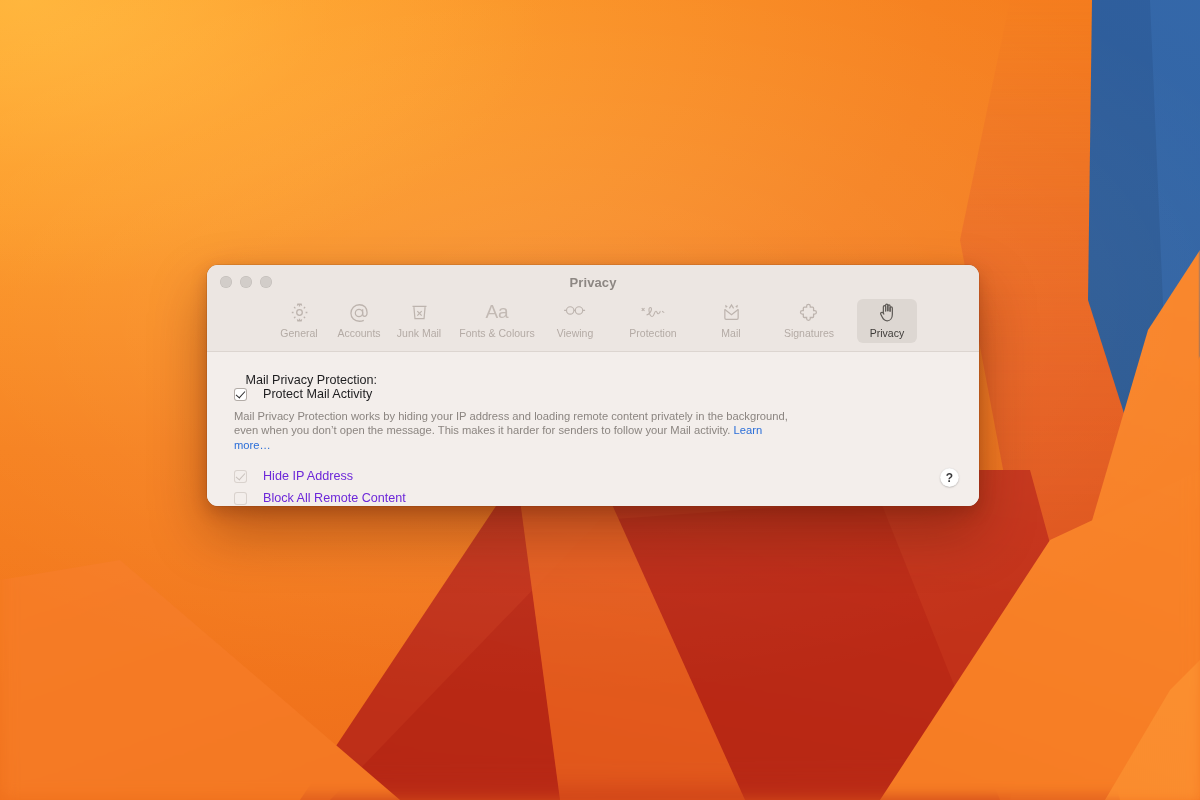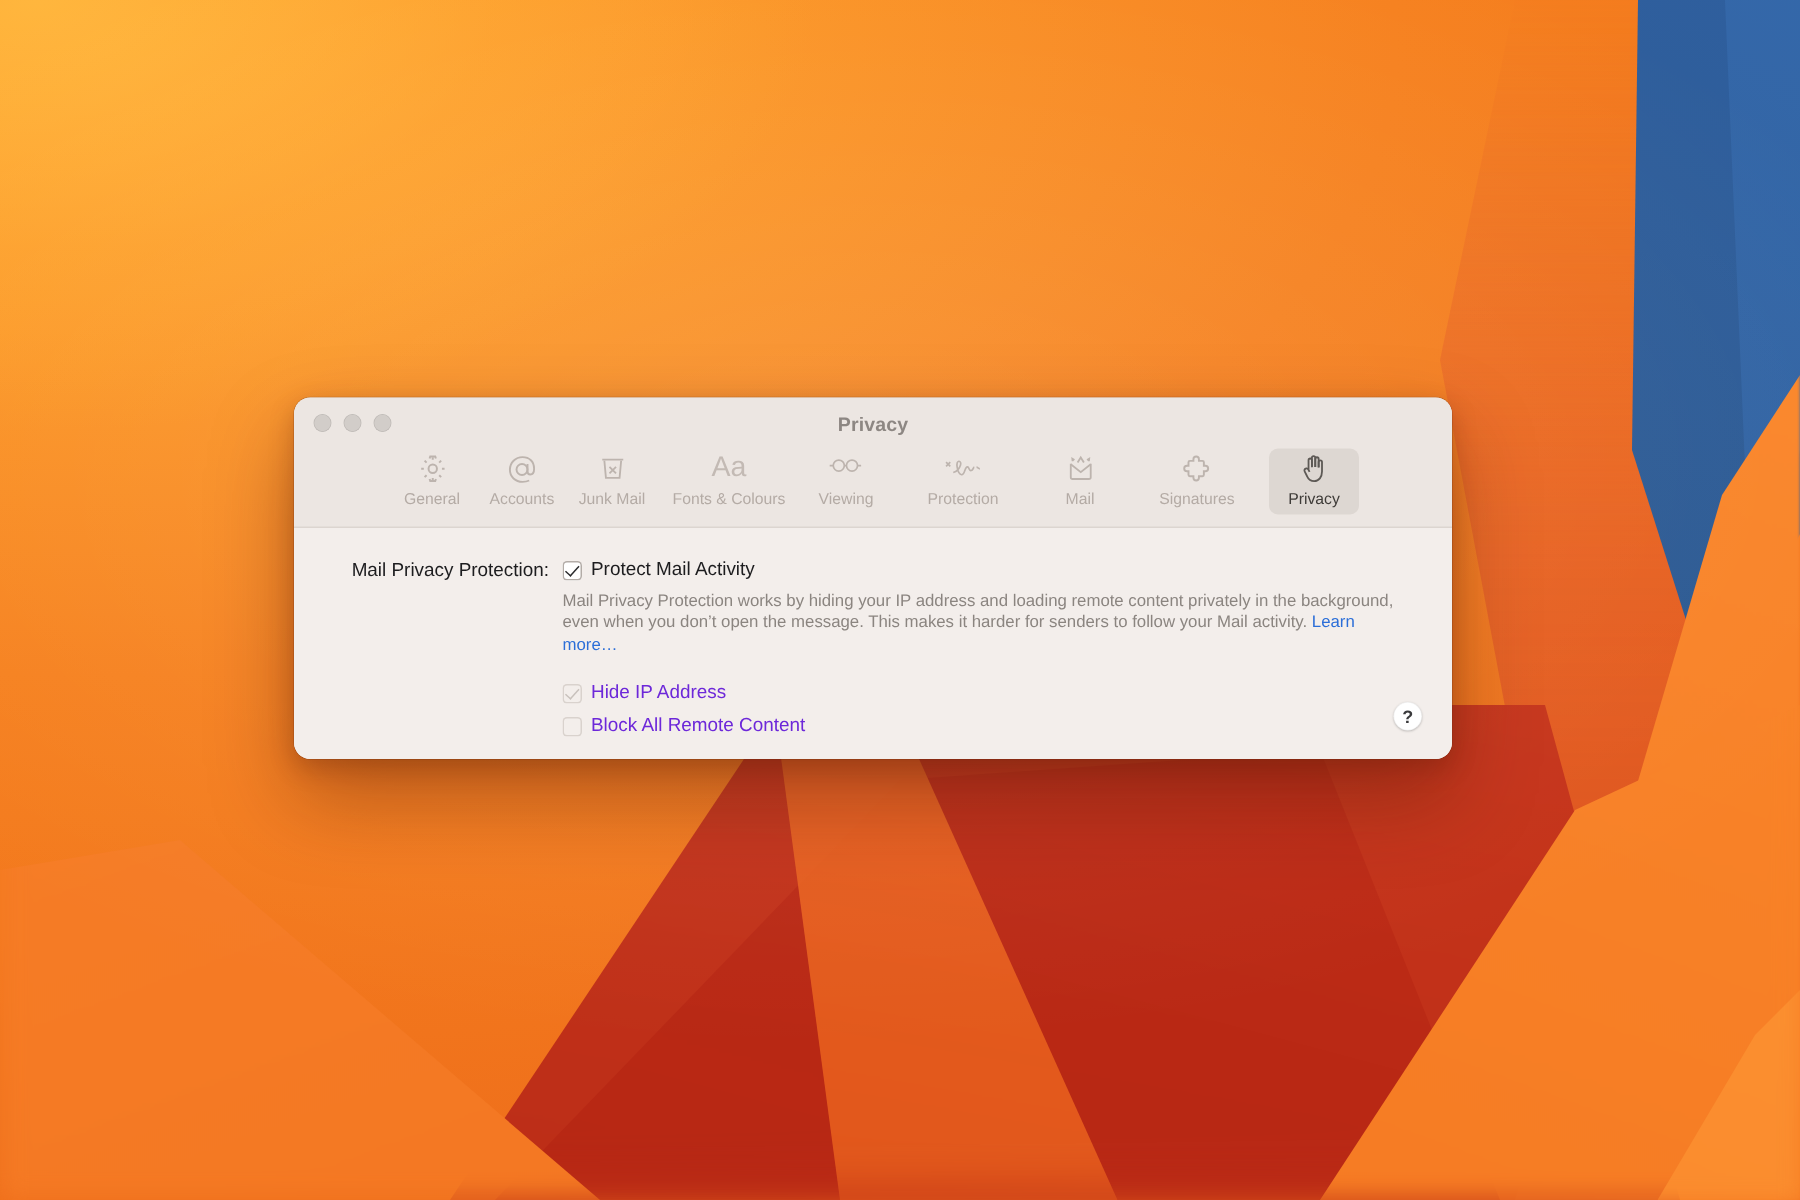--- a/index.html
+++ b/index.html
@@ -89,21 +89,21 @@
     filter: blur(6px);
   }
   
   .wp-soft {
     background: radial-gradient(120% 90% at 45% 38%, rgba(255,255,255,0.10) 0%, rgba(255,255,255,0) 55%);
   }
 
   
   #prefs-window {
     position: absolute;
-    left: 196px;
+    left: 207px;
     top: 265px;
     width: 772px;
     height: 241px;
     border-radius: 11px;
     background: #f0ebe8;
     box-shadow:
       0 26px 55px rgba(90, 25, 5, 0.40),
       0 6px 16px rgba(90, 25, 5, 0.26),
       0 0 0 0.5px rgba(120, 60, 30, 0.30);
     overflow: hidden;
@@ -198,39 +198,40 @@
     flex: 1;
     background: #f3eeeb;
     position: relative;
     padding: 20px 0 0 0;
   }
 
   .row {
     display: flex;
     align-items: flex-start;
     padding-left: 18px;
+    flex-direction: column;
   }
   .field-label {
     width: 152px;
     text-align: right;
     font-size: 12.6px;
     color: #1d1d1f;
     padding-top: 1px;
     user-select: none;
   }
 
   .col-right {
     margin-left: 9px;
     width: 560px;
   }
 
   .cb-line {
     display: flex;
-    align-items: flex-end;
-    gap: 6px;
+    align-items: flex-start;
+    gap: 16px;
   }
   .checkbox {
     width: 13px;
     height: 13px;
     border-radius: 3px;
     background: #ffffff;
     box-shadow: inset 0 0 0 1px #b3aca7;
     position: relative;
     flex: 0 0 auto;
     margin-top: 1px;

